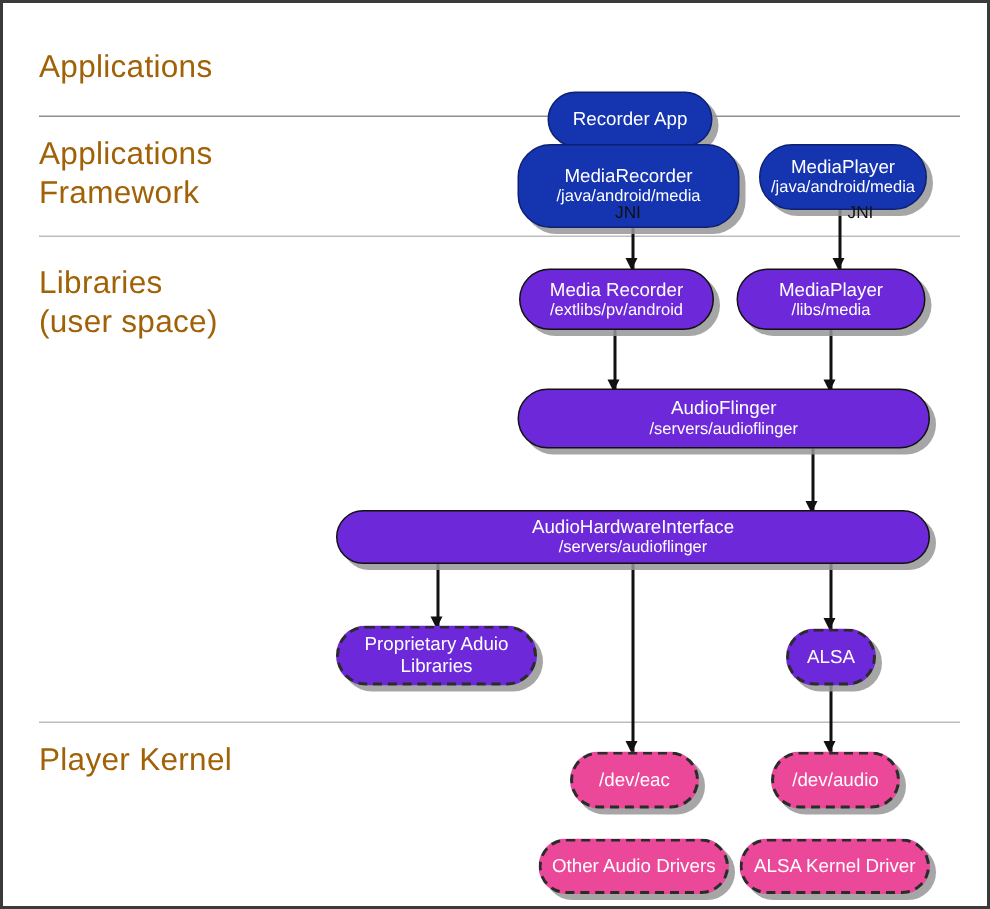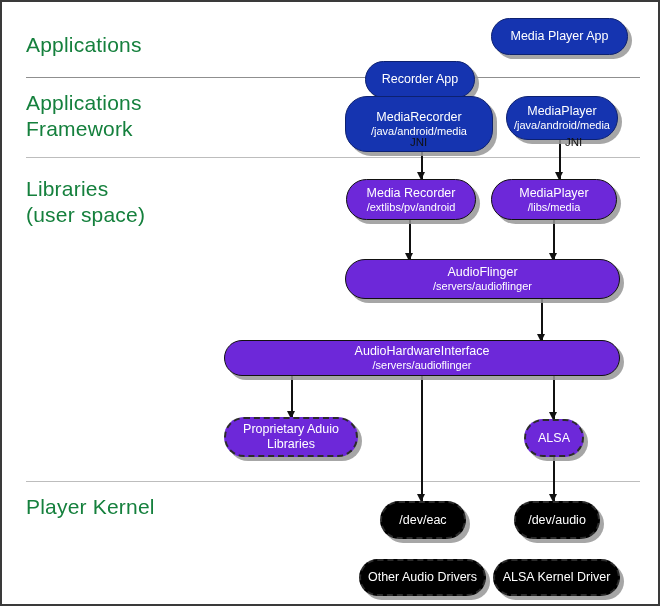--- a/index.html
+++ b/index.html
@@ -7,21 +7,21 @@
   #diagram{
     position:relative;width:660px;height:606px;
     background:#ffffff;
     border:2px solid #3a3a3a;
     box-sizing:border-box;
     overflow:hidden;
   }
   
   .layer-label{
     position:absolute;
-    color:#15803d;
+    color:#a16207;
     font-size:21px;
     line-height:26px;
     letter-spacing:.2px;
     white-space:pre-line;
     font-family:"Liberation Sans",sans-serif;
   }
   .divider{
     position:absolute;
     height:1px;
     background:#bdbdbd;
@@ -40,21 +40,21 @@
     text-align:center;
     color:#ffffff;
     box-shadow:4px 4px 0 0 rgba(150,150,150,.85);
     z-index:3;
   }
   .node .t1{font-size:12.5px;line-height:15px;white-space:nowrap;}
   .node .t2{font-size:11px;line-height:13px;white-space:nowrap;}
   .node.blue{background:#1534b0;border:1px solid #0d2170;}
   .node.green{background:#6d28d9;border:1.5px solid #111111;}
   .node.green.dashed{border:2px dashed #2b2b2b;}
-  .node.red{background:#000000;border:2px dashed #2b2b2b;}
+  .node.red{background:#ec4899;border:2px dashed #2b2b2b;}
 
   
   .conn{position:absolute;background:#111;width:1.6px;z-index:1;}
   .arrowhead{
     position:absolute;width:0;height:0;
     border-left:4.5px solid transparent;
     border-right:4.5px solid transparent;
     border-top:8px solid #111;
     z-index:2;
   }
@@ -112,23 +112,20 @@
   <div class="conn" style="left:551px;top:373px;height:45px;"></div>
   <div class="arrowhead" style="left:547px;top:410px;"></div>
 
   <div class="conn" style="left:551px;top:455px;height:46px;"></div>
   <div class="arrowhead" style="left:547px;top:492px;"></div>
 
   <div class="node blue" style="left:363px;top:16px;width:110px;height:37px;margin-top:43px;">
     <div class="t1">Recorder App</div>
   </div>
 
-  <div class="node blue" style="left:489px;top:16px;width:137px;height:37px;">
-    <div class="t1">Media Player App</div>
-  </div>
 
   <div class="node blue" style="left:343px;top:94px;width:148px;height:56px;">
     <div class="t1">MediaRecorder</div>
     <div class="t2">/java/android/media</div>
   </div>
 
   <div class="node blue" style="left:504px;top:94px;width:112px;height:44px;">
     <div class="t1">MediaPlayer</div>
     <div class="t2">/java/android/media</div>
   </div>

